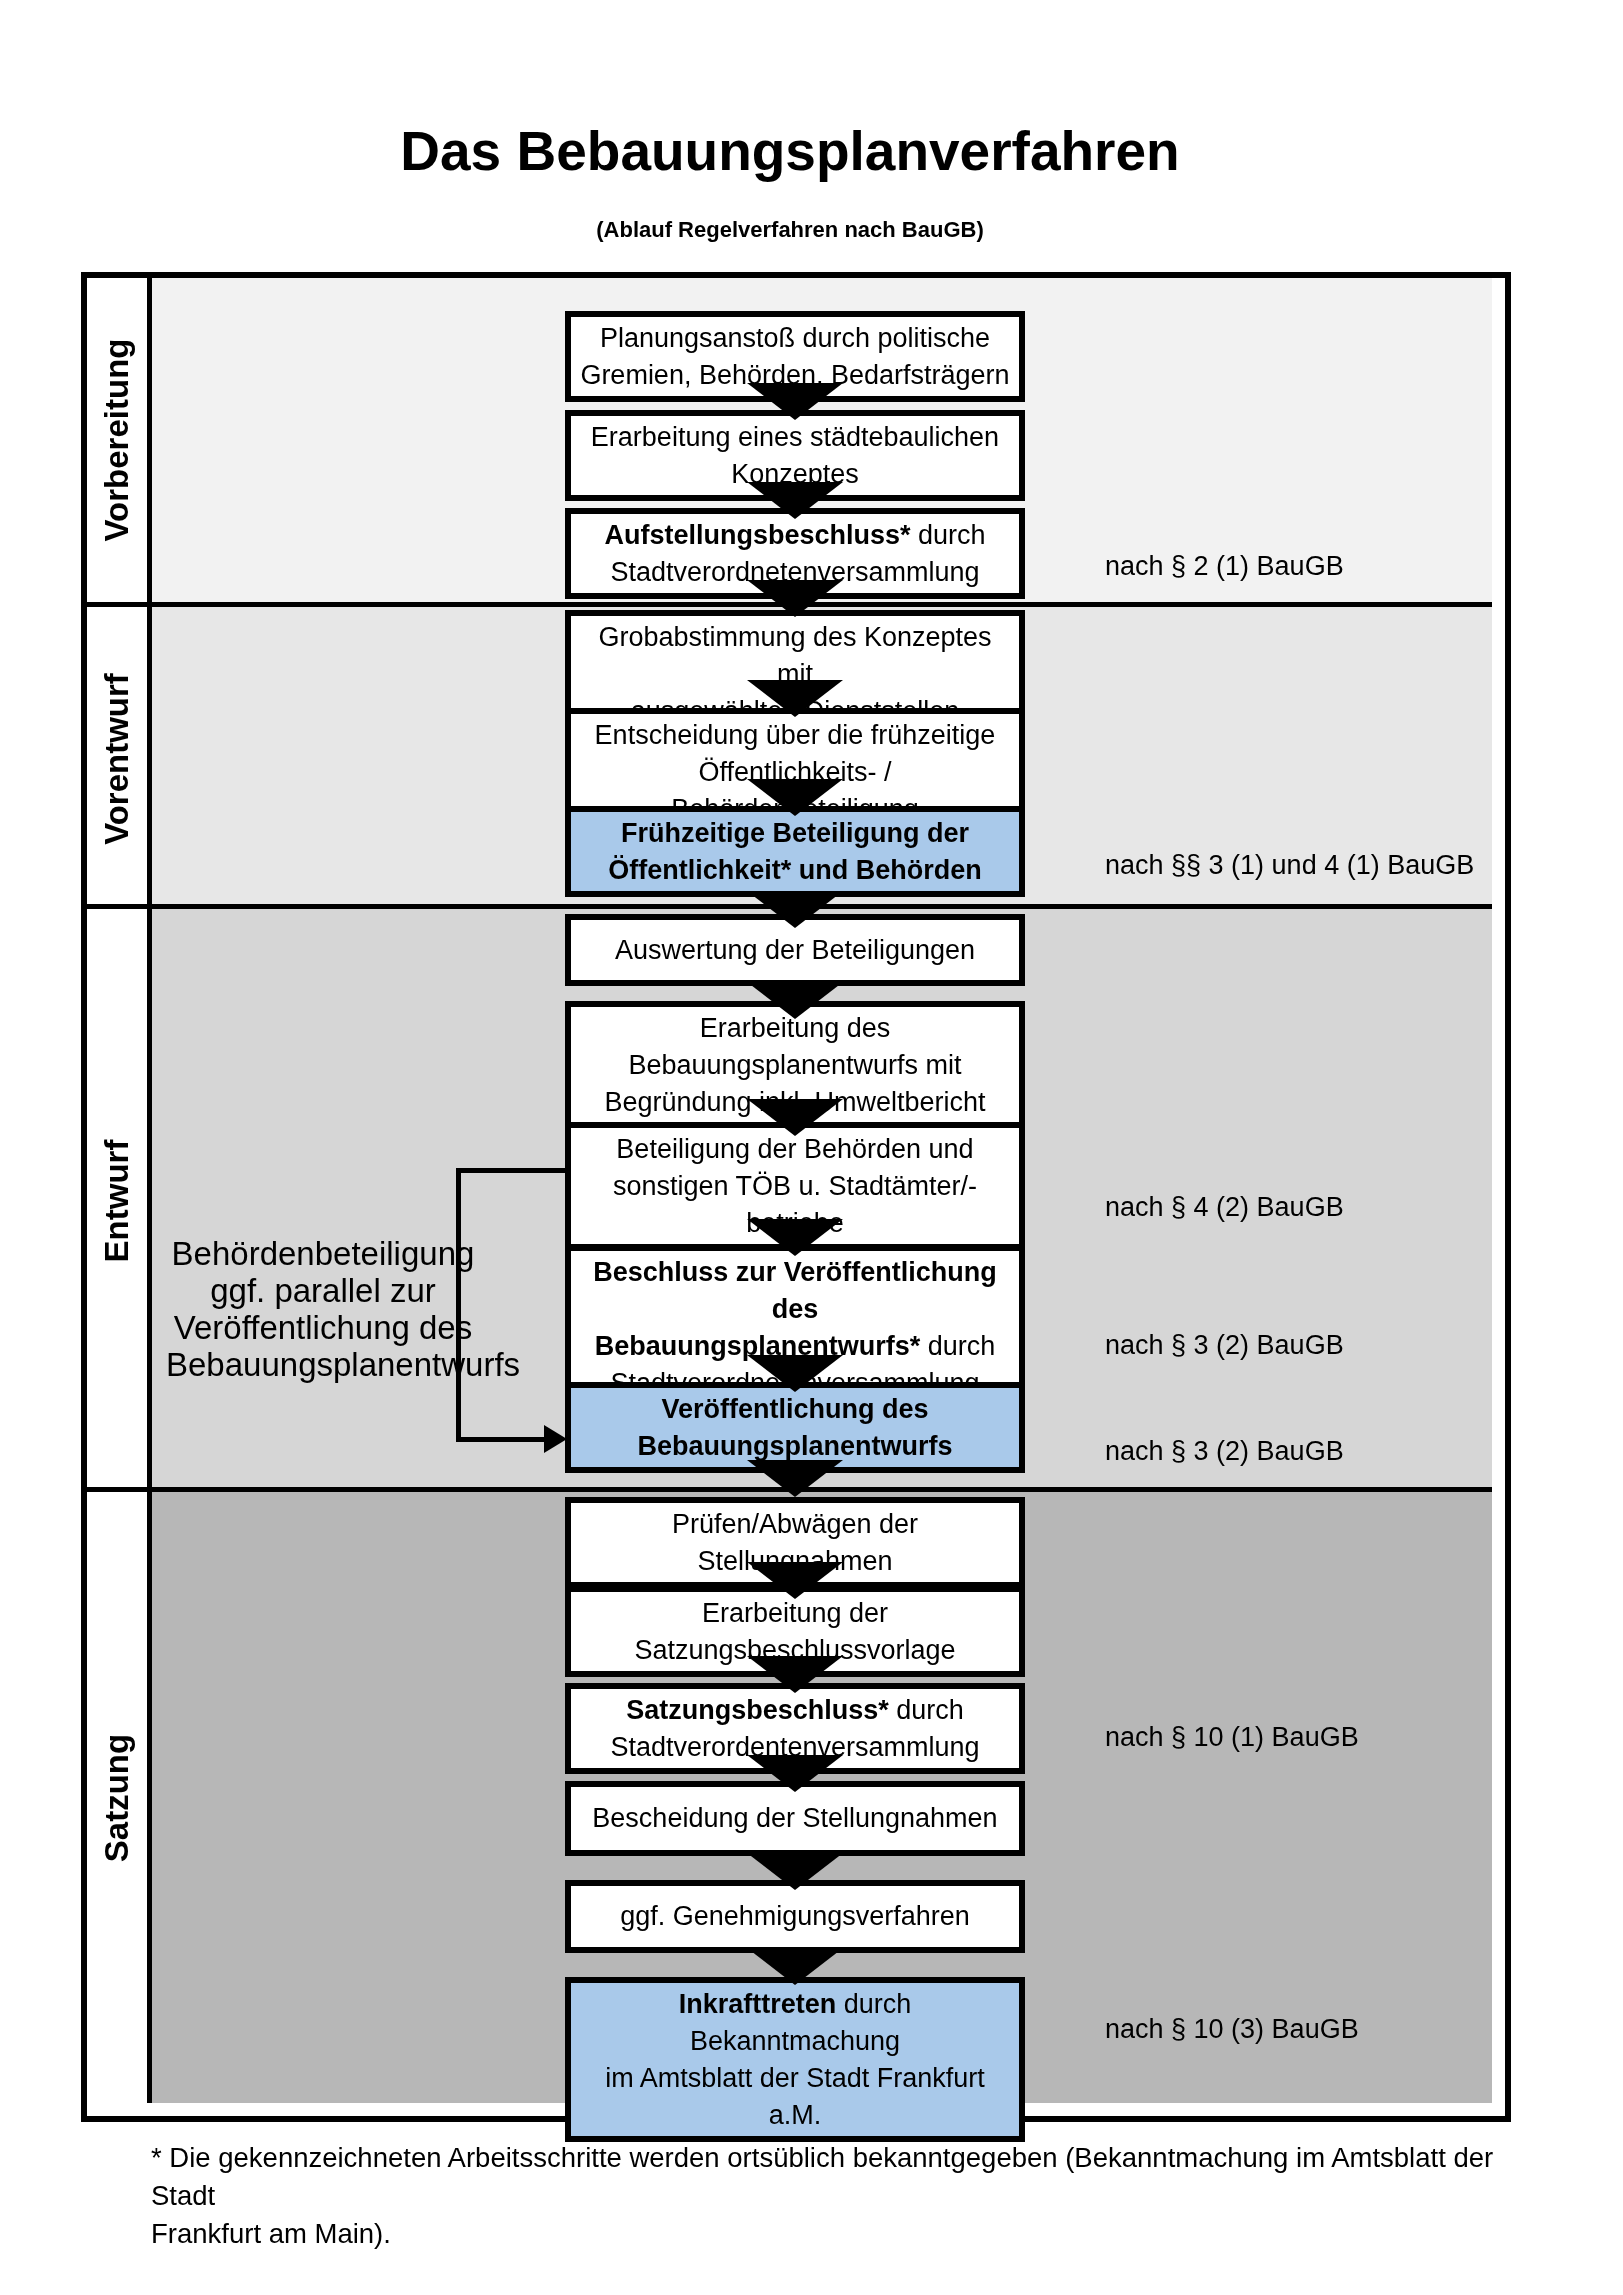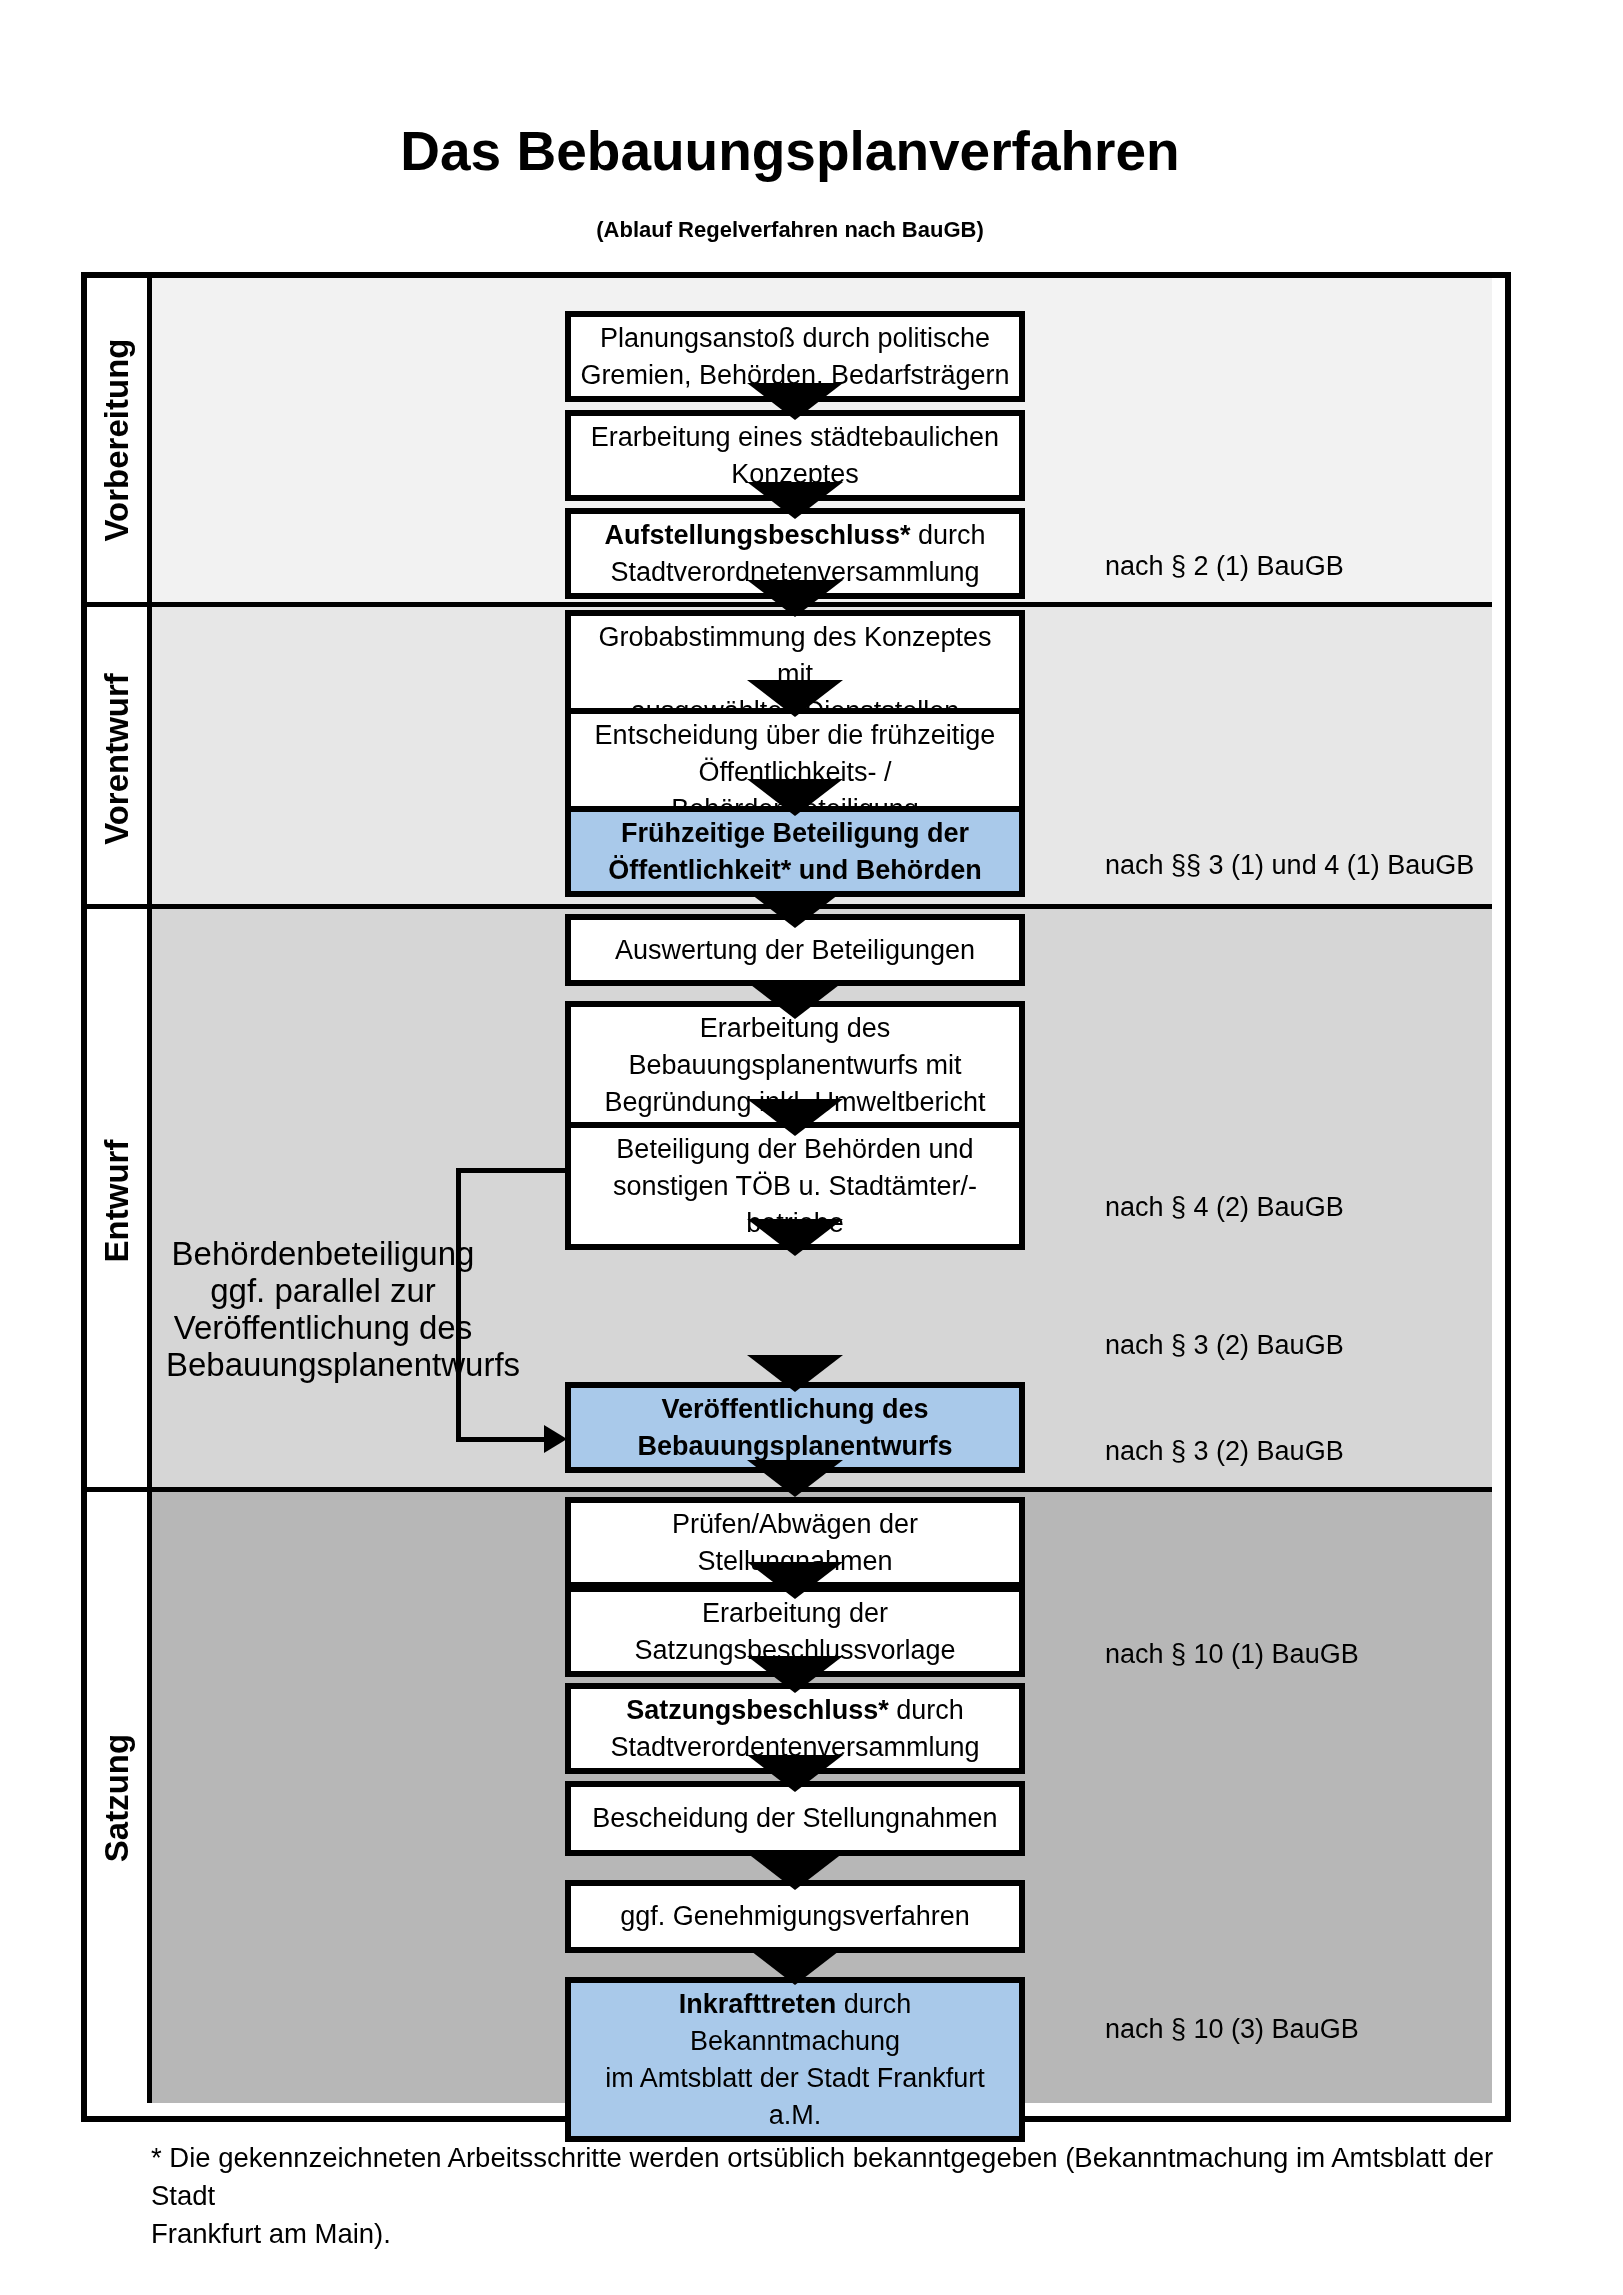--- a/index.html
+++ b/index.html
@@ -137,20 +137,25 @@
     <div><span class="txt">Auswertung der Beteiligungen</span></div>
   </div>
   <div class="flow-box" style="top:723px;min-height:101px;align-items:flex-end;">
     <div><span class="txt">Erarbeitung des
 Bebauungsplanentwurfs mit
 Begründung inkl. Umweltbericht</span></div>
   </div>
   <div class="flow-box" style="top:844px;min-height:100px;">
     <div><span class="txt">Beteiligung der Behörden und
 sonstigen TÖB u. Stadtämter/-betriebe</span></div>
+  </div>
+  <div class="flow-box" style="top:967px;min-height:113px;">
+    <div><span class="txt b">Beschluss zur Veröffentlichung des
+Bebauungsplanentwurfs*</span><span class="txt"> durch
+Stadtverordnetenversammlung</span></div>
   </div>
   <div class="flow-box blue" style="top:1104px;min-height:82px;">
     <div><span class="txt b">Veröffentlichung des
 Bebauungsplanentwurfs</span></div>
   </div>
   <div class="flow-box" style="top:1219px;min-height:69px;">
     <div><span class="txt">Prüfen/Abwägen der Stellungnahmen</span></div>
   </div>
   <div class="flow-box" style="top:1308px;min-height:75px;">
     <div><span class="txt">Erarbeitung der
@@ -186,20 +191,20 @@
   <div class="arrow-down" style="top:1378px;"></div>
   <div class="arrow-down" style="top:1477px;"></div>
   <div class="arrow-down" style="top:1575px;"></div>
   <div class="arrow-down" style="top:1670px;"></div>
 
   <div class="legal-ref" style="top:270px;">nach § 2 (1) BauGB</div>
   <div class="legal-ref" style="top:569px;">nach §§ 3 (1) und 4 (1) BauGB</div>
   <div class="legal-ref" style="top:911px;">nach § 4 (2) BauGB</div>
   <div class="legal-ref" style="top:1049px;">nach § 3 (2) BauGB</div>
   <div class="legal-ref" style="top:1155px;">nach § 3 (2) BauGB</div>
-  <div class="legal-ref" style="top:1358px;">nach § 10 (1) BauGB</div>
+  <div class="legal-ref" style="top:1441px;">nach § 10 (1) BauGB</div>
   <div class="legal-ref" style="top:1733px;">nach § 10 (3) BauGB</div>
 
 </div>
 
 <div class="footnote">* Die gekennzeichneten Arbeitsschritte werden ortsüblich bekanntgegeben (Bekanntmachung im Amtsblatt  der Stadt
 Frankfurt am Main).</div>
 
 
 </body></html>

